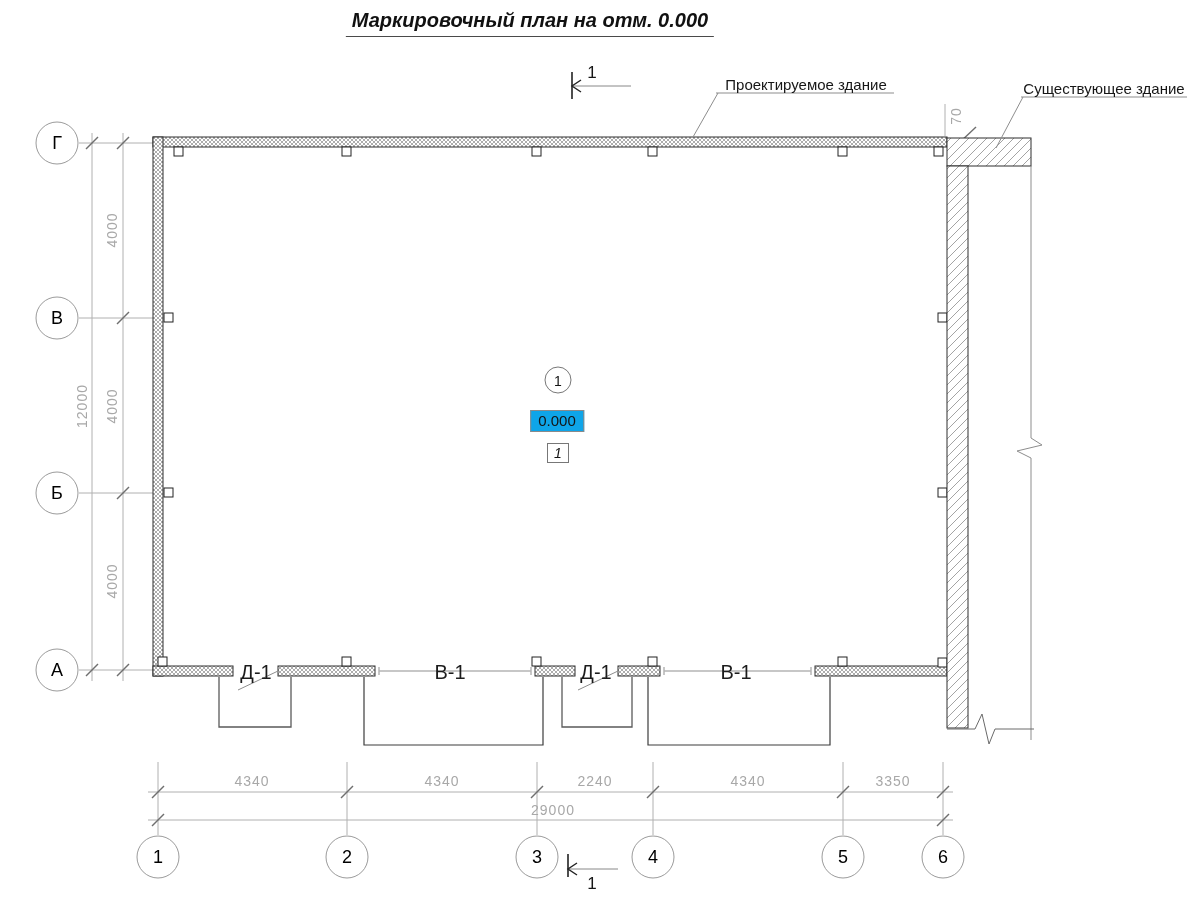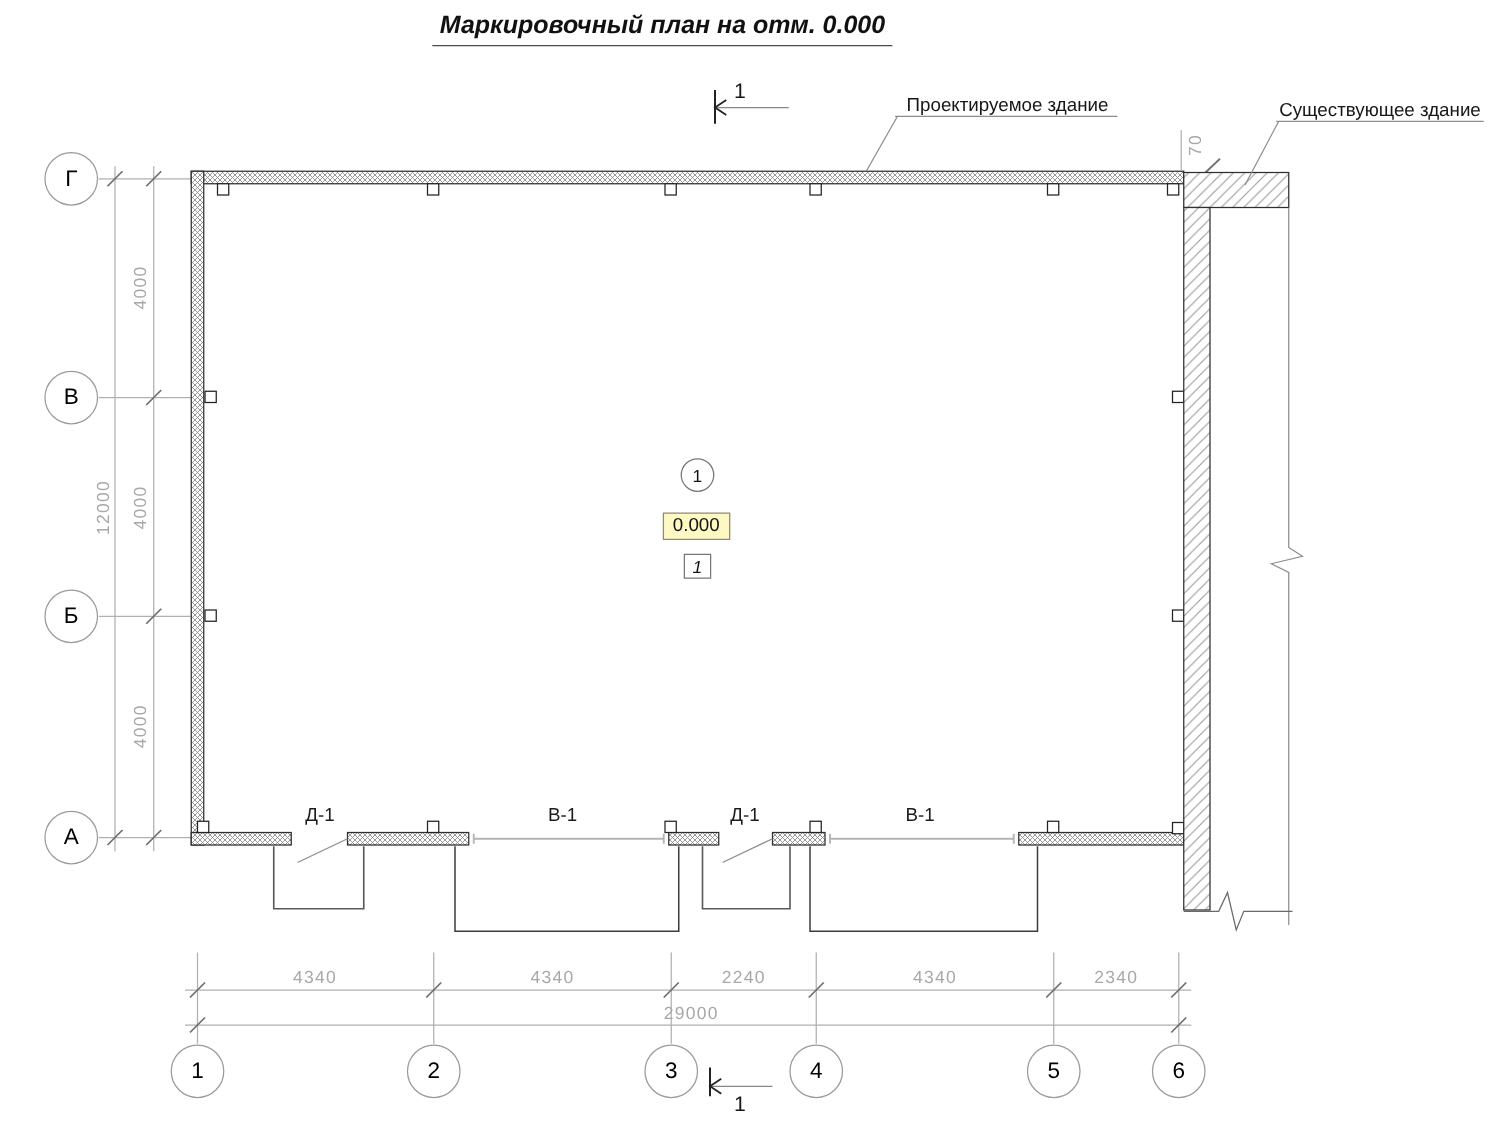--- a/index.html
+++ b/index.html
@@ -8,37 +8,37 @@
     font-family:"Liberation Sans", sans-serif; overflow:hidden; color:#141414;border-radius:20px;
   }
   svg.linework { position:absolute; left:0; top:0; }
   .txt { position:absolute; transform:translate(-50%,-50%); white-space:nowrap; }
   .rot { transform:translate(-50%,-50%) rotate(-90deg); }
   .title {
     font-size:20px; font-style:italic; font-weight:bold;
     border-bottom:1.2px solid #4a4a4a; padding:0 6px 4px 6px; color:#111;
   }
   .ann { font-size:15px; color:#161616; }
-  .open-label { font-size:15px; color:#1c1c1c; }
+  .open-label { font-size:20px; color:#1c1c1c;margin-top:20px; }
   .dimtxt { font-size:14px; color:#a8a8a8; letter-spacing:1px; }
   .sec-label { font-size:17px; color:#161616; }
   .axis-circle {
     position:absolute; width:43px; height:43px; border:1.2px solid #9b9b9b;
     border-radius:50%; background:#fff; display:flex; align-items:center;
     justify-content:center; font-size:18px; color:#000;
     transform:translate(-50%,-50%); box-sizing:border-box;
   }
   .marker-circle {
     position:absolute; width:27px; height:27px; border:1.1px solid #787878;
     border-radius:50%; background:#fff; display:flex; align-items:center;
     justify-content:center; font-size:14px; transform:translate(-50%,-50%);
     box-sizing:border-box;
   }
   .elev-box {
-    position:absolute; border:1px solid #8a8a8a; background:#fef9c3;
+    position:absolute; border:1px solid #8a8a8a; background:#0ea5e9;
     padding:1px 7px 2px 7px; font-size:15px; transform:translate(-50%,-50%);
   }
   .room-box {
     position:absolute; border:1px solid #777; background:#fff;
     width:22px; height:20px; display:flex; align-items:center; justify-content:center;
     font-size:14px; font-style:italic; transform:translate(-50%,-50%);
     box-sizing:border-box;
   }
 </style>
 </head>
@@ -197,21 +197,21 @@
   <div class="axis-circle" style="left:347px; top:857px;">2</div>
   <div class="axis-circle" style="left:537px; top:857px;">3</div>
   <div class="axis-circle" style="left:653px; top:857px;">4</div>
   <div class="axis-circle" style="left:843px; top:857px;">5</div>
   <div class="axis-circle" style="left:943px; top:857px;">6</div>
 
   <div class="txt dimtxt" style="left:252px; top:781px;">4340</div>
   <div class="txt dimtxt" style="left:442px; top:781px;">4340</div>
   <div class="txt dimtxt" style="left:595px; top:781px;">2240</div>
   <div class="txt dimtxt" style="left:748px; top:781px;">4340</div>
-  <div class="txt dimtxt" style="left:893px; top:781px;">2340</div>
+  <div class="txt dimtxt" style="left:893px; top:781px;">3350</div>
   <div class="txt dimtxt" style="left:553px; top:810px;">29000</div>
 
   <div class="txt dimtxt rot" style="left:112px; top:230px;">4000</div>
   <div class="txt dimtxt rot" style="left:112px; top:406px;">4000</div>
   <div class="txt dimtxt rot" style="left:112px; top:581px;">4000</div>
   <div class="txt dimtxt rot" style="left:82px; top:406px;">12000</div>
 
   <div class="txt dimtxt rot" style="left:956px; top:116px;">70</div>
 
 </div>

